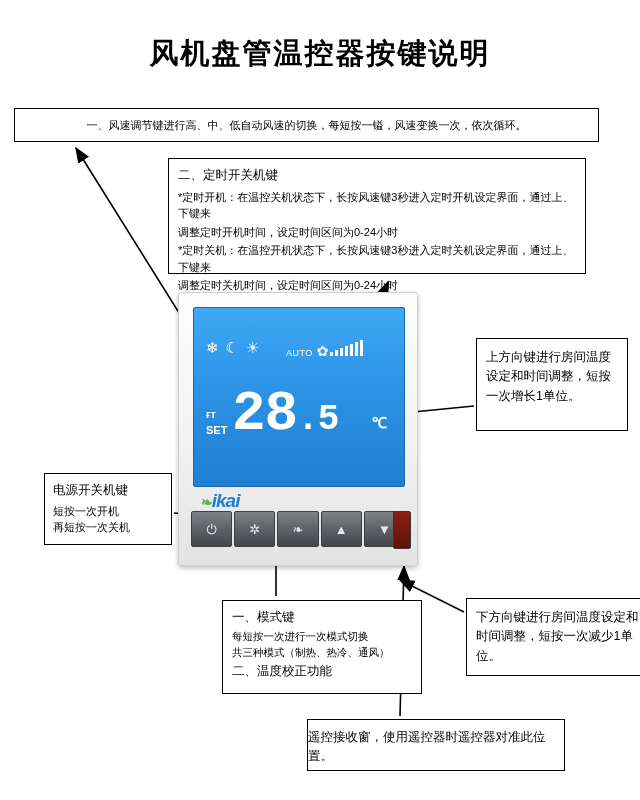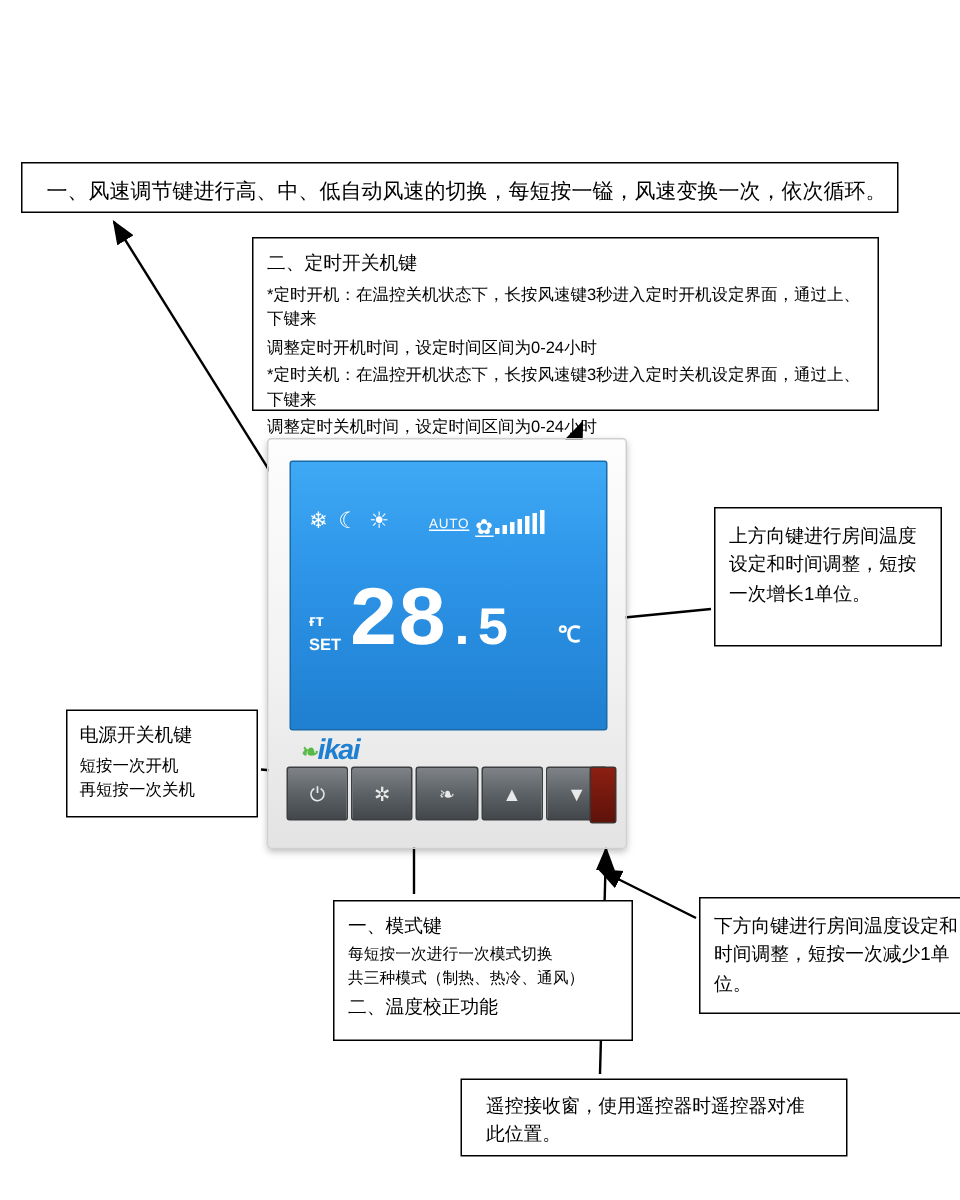--- a/index.html
+++ b/index.html
@@ -54,22 +54,22 @@
   .box p {
     margin: 0;
   }
 
   #box-fanspeed {
     left: 14px;
     top: 108px;
     width: 585px;
     height: 34px;
     padding-top: 8px;
-    font-size: 14px;
-    text-align: right;
+    font-size: 11px;
+    text-align: center;
   }
   #box-timer {
     left: 168px;
     top: 158px;
     width: 418px;
     height: 116px;
     padding: 7px 9px;
   }
   #box-timer .hd { margin-bottom: 4px; font-size: 12.5px; }
   #box-timer p { margin-bottom: 2px; font-size: 11px; }
@@ -111,21 +111,21 @@
   }
   #box-mode .hd { font-size: 12.5px; }
   #box-mode p { font-size: 10.5px; line-height: 1.5; }
   #box-mode .hd2 { font-size: 12.5px; margin-top: 2px; }
 
   #box-ir {
     left: 307px;
     top: 719px;
     width: 258px;
     height: 52px;
-    padding: 8px 16px;
+    padding: 8px 0;
     font-size: 12.5px;
     line-height: 1.5;
   }
 
   
   #arrows {
     position: absolute;
     left: 0; top: 0;
     width: 640px; height: 800px;
     z-index: 3;
@@ -165,25 +165,24 @@
     gap: 7px;
     font-size: 15px;
     line-height: 1;
     color: #ffffff;
   }
   #screen .auto-group {
     position: absolute;
     left: 92px;
     top: 36px;
     display: flex;
-    align-items: flex-start;
+    align-items: flex-end;
     gap: 4px;
     font-size: 9px;
     letter-spacing: 0.5px;
-    text-decoration: underline;
   }
   #screen .fanglyph {
     font-size: 14px;
     line-height: 1;
   }
   .bars {
     position: absolute;
     left: 136px;
     top: 30px;
     display: flex;
@@ -277,20 +276,21 @@
     background: linear-gradient(180deg,#8c1f12 0%,#5e120a 100%);
     border: 1px solid #40322f;
     border-radius: 2px;
   }
 </style>
 </head>
 <body>
 
 <div id="stage">
 
+  <div class="title">风机盘管温控器按键说明</div>
 
   <svg id="arrows" viewBox="0 0 640 800">
     <defs>
       <marker id="ah" markerWidth="11" markerHeight="11" refX="9" refY="4" orient="auto" markerUnits="strokeWidth">
         <path d="M0,0 L10,4 L0,8 z" fill="#000"></path>
       </marker>
     </defs>
 
     <line x1="296" y1="500" x2="76" y2="148" stroke="#000" stroke-width="1.6" marker-end="url(#ah)"></line>
 

